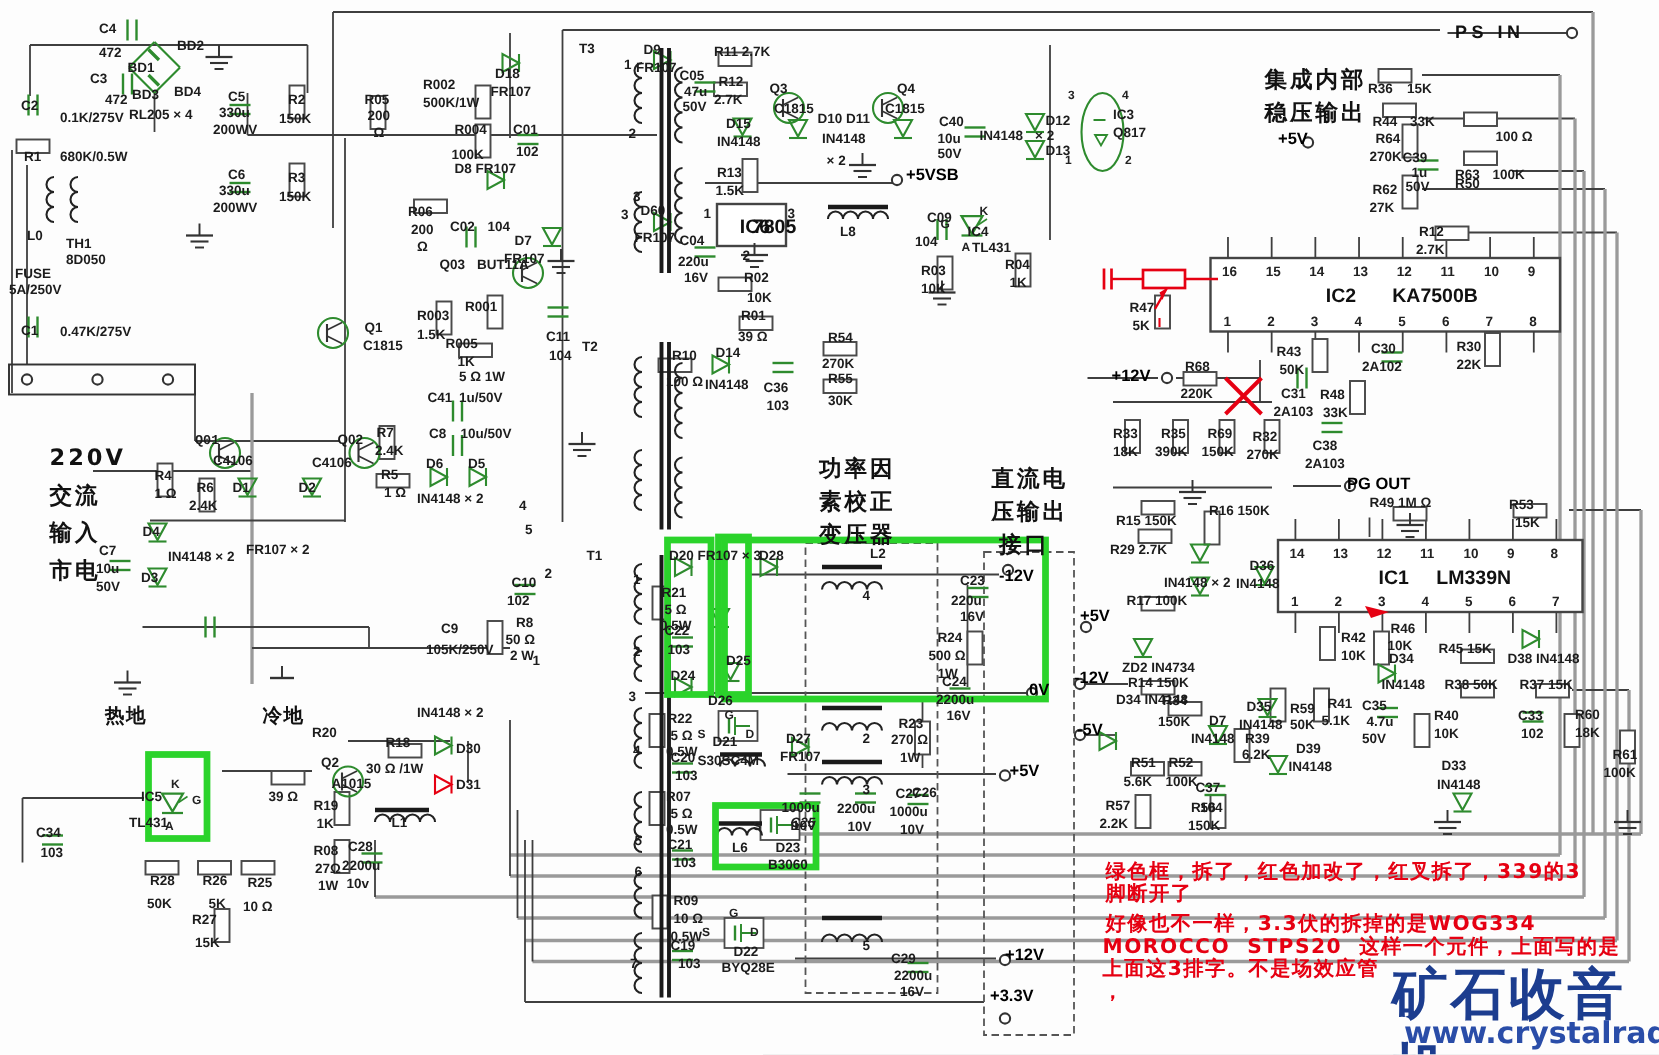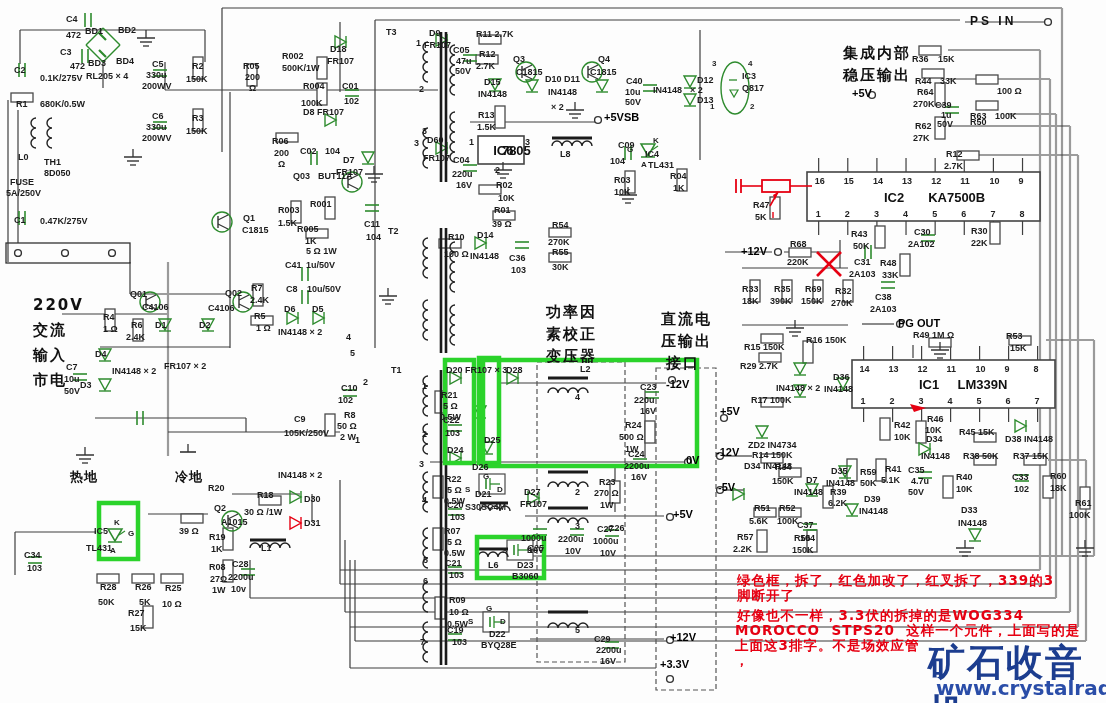--- a/index.html
+++ b/index.html
@@ -601,21 +601,21 @@
   <div class="note-line" style="left:735px;top:622px">MOROCCO  STPS20  这样一个元件，上面写的是</div>
   <div class="note-line" style="left:735px;top:637px">上面这3排字。不是场效应管</div>
   <div class="note-line" style="left:735px;top:652px">，</div>
 
   <div class="wm-title" style="left:928px;top:638px">矿石收音机</div>
   <div class="wm-url" style="left:936px;top:676px">www.crystalradio.cn</div>
 <div class="lbl" style="left: 66px; top: 15px;">C4</div>
     <div class="lbl" style="left: 66px; top: 31px;">472</div>
     <div class="lbl" style="left: 60px; top: 48px;">C3</div>
     <div class="lbl" style="left: 70px; top: 62px;">472</div>
-    <div class="lbl" style="left: 85px; top: 27px;">BD1</div>
+    <div class="lbl" style="left: 85px; top: 41px;">BD1</div>
     <div class="lbl" style="left: 118px; top: 26px;">BD2</div>
     <div class="lbl" style="left: 88px; top: 59px;">BD3</div>
     <div class="lbl" style="left: 116px; top: 57px;">BD4</div>
     <div class="lbl" style="left: 86px; top: 72px;">RL205 × 4</div>
     <div class="lbl" style="left: 14px; top: 66px;">C2</div>
     <div class="lbl" style="left: 40px; top: 74px;">0.1K/275V</div>
     <div class="lbl" style="left: 16px; top: 100px;">R1</div>
     <div class="lbl" style="left: 40px; top: 100px;">680K/0.5W</div>
     <div class="lbl" style="left: 152px; top: 60px;">C5</div>
     <div class="lbl" style="left: 146px; top: 71px;">330u</div>
@@ -667,35 +667,35 @@
     <div class="lbl" style="left: 242px; top: 226px;">C1815</div>
     <div class="lbl" style="left: 251px; top: 284px;">R7</div>
     <div class="lbl" style="left: 250px; top: 296px;">2.4K</div>
     <div class="lbl" style="left: 254px; top: 312px;">R5</div>
     <div class="lbl" style="left: 256px; top: 324px;">1 Ω</div>
     <div class="lbl" style="left: 286px; top: 285px;">C8</div>
     <div class="lbl" style="left: 307px; top: 285px;">10u/50V</div>
     <div class="lbl" style="left: 284px; top: 305px;">D6</div>
     <div class="lbl" style="left: 312px; top: 305px;">D5</div>
     <div class="lbl" style="left: 278px; top: 328px;">IN4148 × 2</div>
-    <div class="lbl" style="left: 130px; top: 290px;">Q01</div>
+    <div class="lbl" style="left: 130px; top: 290px; font-family: Liberation Mono, monospace;">Q01</div>
     <div class="lbl" style="left: 142px; top: 303px;">C4106</div>
     <div class="lbl" style="left: 225px; top: 289px;">Q02</div>
     <div class="lbl" style="left: 208px; top: 304px;">C4106</div>
     <div class="lbl" style="left: 103px; top: 313px;">R4</div>
     <div class="lbl" style="left: 103px; top: 325px;">1 Ω</div>
     <div class="lbl" style="left: 131px; top: 321px;">R6</div>
     <div class="lbl" style="left: 126px; top: 333px;">2.4K</div>
     <div class="lbl" style="left: 155px; top: 321px;">D1</div>
     <div class="lbl" style="left: 199px; top: 321px;">D2</div>
     <div class="lbl" style="left: 66px; top: 363px;">C7</div>
     <div class="lbl" style="left: 64px; top: 375px;">10u</div>
     <div class="lbl" style="left: 64px; top: 387px;">50V</div>
     <div class="lbl" style="left: 95px; top: 350px;">D4</div>
-    <div class="lbl" style="left: 80px; top: 381px;">D3</div>
+    <div class="lbl" style="left: 94px; top: 381px;">D3</div>
     <div class="lbl" style="left: 112px; top: 367px;">IN4148 × 2</div>
     <div class="lbl" style="left: 164px; top: 362px;">FR107 × 2</div>
     <div class="lbl" style="left: 294px; top: 415px;">C9</div>
     <div class="lbl" style="left: 284px; top: 429px;">105K/250V</div>
     <div class="lbl" style="left: 341px; top: 384px;">C10</div>
     <div class="lbl" style="left: 338px; top: 396px;">102</div>
     <div class="lbl" style="left: 344px; top: 411px;">R8</div>
     <div class="lbl" style="left: 337px; top: 422px;">50 Ω</div>
     <div class="lbl" style="left: 340px; top: 433px;">2 W</div>
     <div class="lbl" style="left: 386px; top: 28px;">T3</div>

